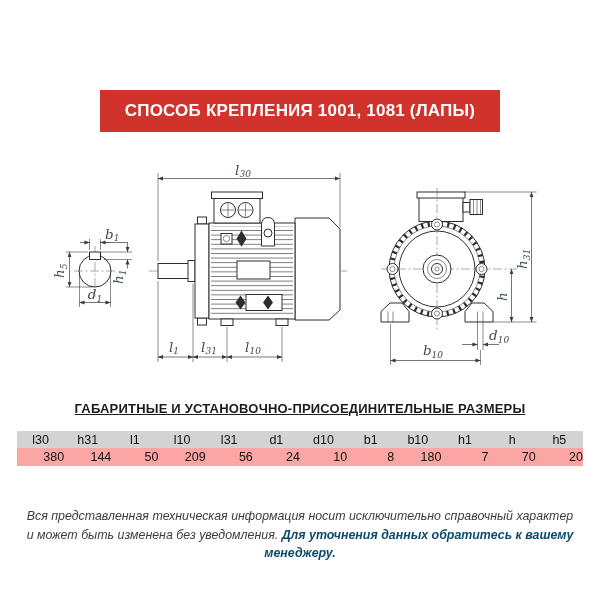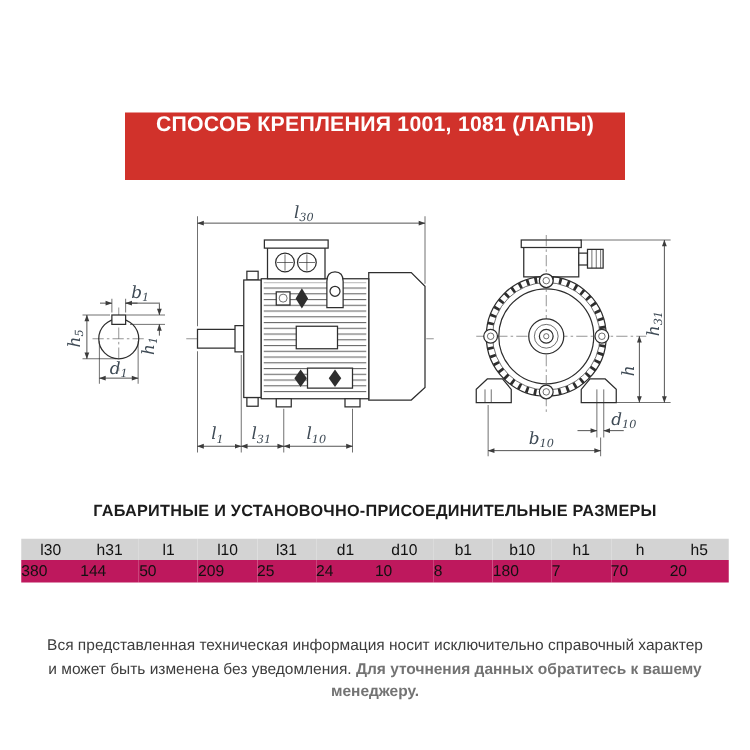--- a/index.html
+++ b/index.html
@@ -1,30 +1,30 @@
 <!DOCTYPE html>
 <html><head>
 <meta charset="utf-8">
 <style>
   html,body{margin:0;padding:0;background:#fff;}
   .page{position:relative;width:600px;height:600px;background:#fff;overflow:hidden;
         font-family:"Liberation Sans", sans-serif;}
-  .banner{position:absolute;left:100px;top:90px;width:400px;height:54px;
-          display:flex;align-items:flex-start;justify-content:center;}
+  .banner{position:absolute;left:100px;top:90px;width:400px;height:42px;
+          display:flex;align-items:center;justify-content:center;}
   .banner h1{margin:0;font-size:17px;font-weight:bold;color:#fff;letter-spacing:.2px;white-space:nowrap;}
   .drawing{position:absolute;left:0;top:145px;width:600px;height:250px;}
   .subtitle{position:absolute;left:0;top:401px;width:600px;text-align:center;
-            font-size:13px;font-weight:bold;color:#1c1c1c;letter-spacing:.2px;}
+            font-size:13px;font-weight:bold;color:#1c1c1c;letter-spacing:.2px;text-decoration:underline;}
   .dims-table{position:absolute;left:17px;top:431px;width:566px;border-collapse:collapse;
               font-size:12.5px;color:#111;table-layout:fixed;}
   .dims-table th{font-weight:normal;height:17px;padding:0;text-align:center;}
-  .dims-table td{height:18px;padding:0;text-align:left;background:#be185d;}
+  .dims-table td{height:18px;padding:0;text-align:right;background:#fca5a5;}
   .disclaimer{position:absolute;left:20px;top:507px;width:560px;text-align:center;
-              font-size:12.4px;line-height:1.5;color:#3d3d3d;}
-  .disclaimer b{color:#737373;}
+              font-size:12.4px;line-height:1.5;color:#3d3d3d;font-style:italic;}
+  .disclaimer b{color:#0c4a6e;}
   
   .s  {stroke:#2e2e2e;stroke-width:1;fill:none;}
   .sw {stroke:#2e2e2e;stroke-width:1;fill:#fff;}
   .thin{stroke:#2e2e2e;stroke-width:.55;fill:none;}
   .cl {stroke:#555;stroke-width:.5;stroke-dasharray:9 2.5 2 2.5;fill:none;}
   .dm {stroke:#3c3c3c;stroke-width:.7;fill:none;}
   .blt{fill:#2e2e2e;stroke:none;}
   text.lbl{font-family:"DejaVu Serif", serif;font-style:italic;font-size:13.5px;fill:#3e4a55;}
   text.lbl .sub{font-size:9px;}
 </style>
@@ -211,21 +211,21 @@
       <th>b10</th>
       <th>h1</th>
       <th>h</th>
       <th>h5</th>
     </tr>
     <tr>
       <td>380</td>
       <td>144</td>
       <td>50</td>
       <td>209</td>
-      <td>25</td>
+      <td>56</td>
       <td>24</td>
       <td>10</td>
       <td>8</td>
       <td>180</td>
       <td>7</td>
       <td>70</td>
       <td>20</td>
     </tr>
   </tbody>
     </table>

